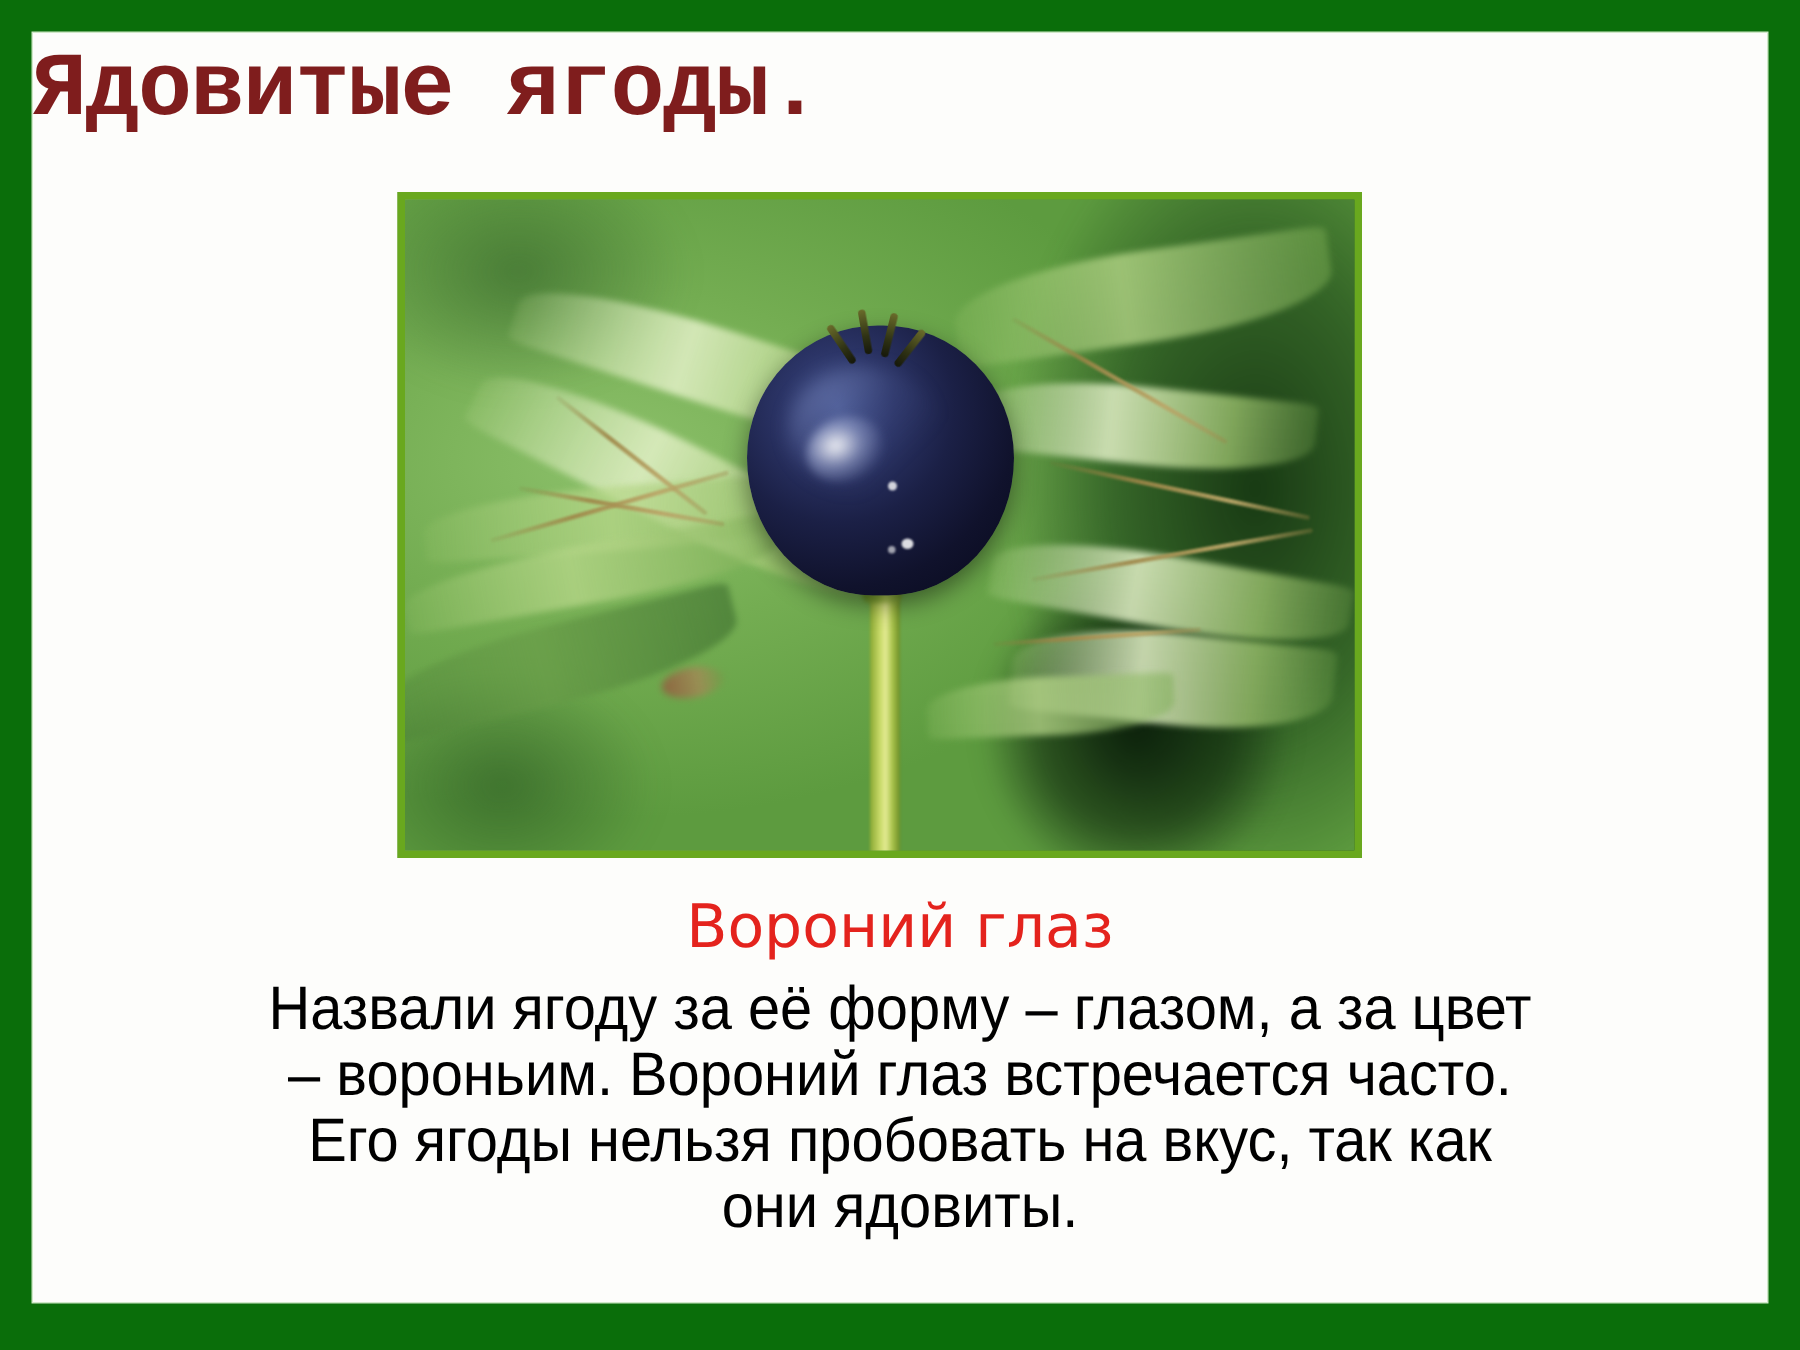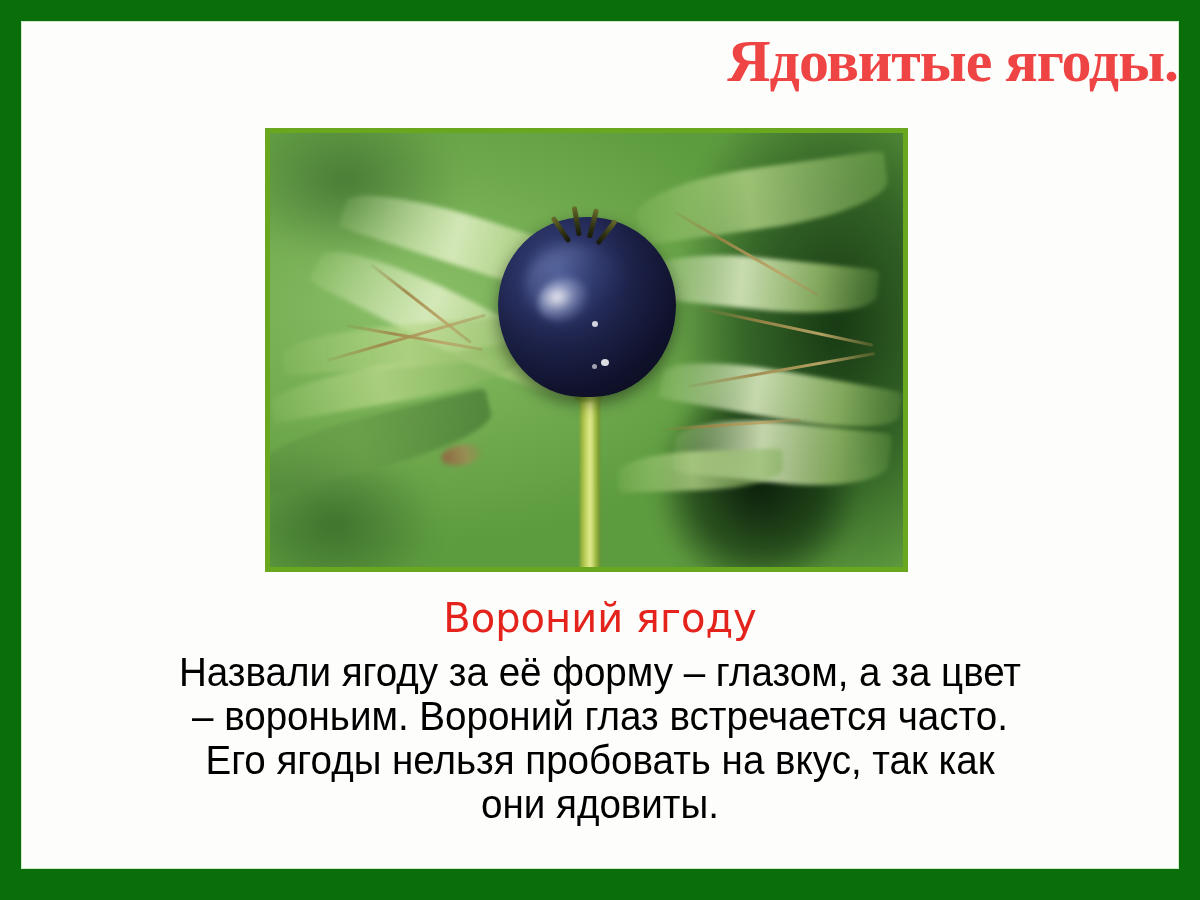--- a/index.html
+++ b/index.html
@@ -24,23 +24,23 @@
     background: #fdfdfb;
     box-shadow: 0 0 0 1px #cfe8c8;
   }
 
   
   .title {
     position: absolute;
     left: 0;
     top: 8px;
     width: 100%;
-    text-align: right;
-    color: #ef4444;
-    font-family: Liberation Serif, serif;
+    text-align: left;
+    color: #7f1d1d;
+    font-family: Liberation Mono, monospace;
     font-size: 60px;
     font-weight: bold;
     letter-spacing: -1px;
     line-height: 1.05;
     white-space: nowrap;
   }
 
   
   .photo-frame {
     position: absolute;
@@ -316,21 +316,21 @@
             <span class="crown-spike" style="left:6px; top:10px; transform:rotate(-34deg);"></span>
             <span class="crown-spike" style="left:16px; top:4px; transform:rotate(-10deg);"></span>
             <span class="crown-spike" style="left:26px; top:6px; transform:rotate(14deg);"></span>
             <span class="crown-spike" style="left:34px; top:12px; transform:rotate(38deg);"></span>
           </div>
         </div>
         <div class="sepal-red"></div>
       </div>
     </div>
 
-    <div class="caption">Вороний ягоду</div>
+    <div class="caption">Вороний глаз</div>
 
     <div class="body-text">
       <span class="line">Назвали ягоду за её форму – глазом, а за цвет</span>
       <span class="line">– вороньим. Вороний глаз встречается часто.</span>
       <span class="line">Его ягоды нельзя пробовать на вкус, так как</span>
       <span class="line">они ядовиты.</span>
     </div>
 
   </div>
 </div>

